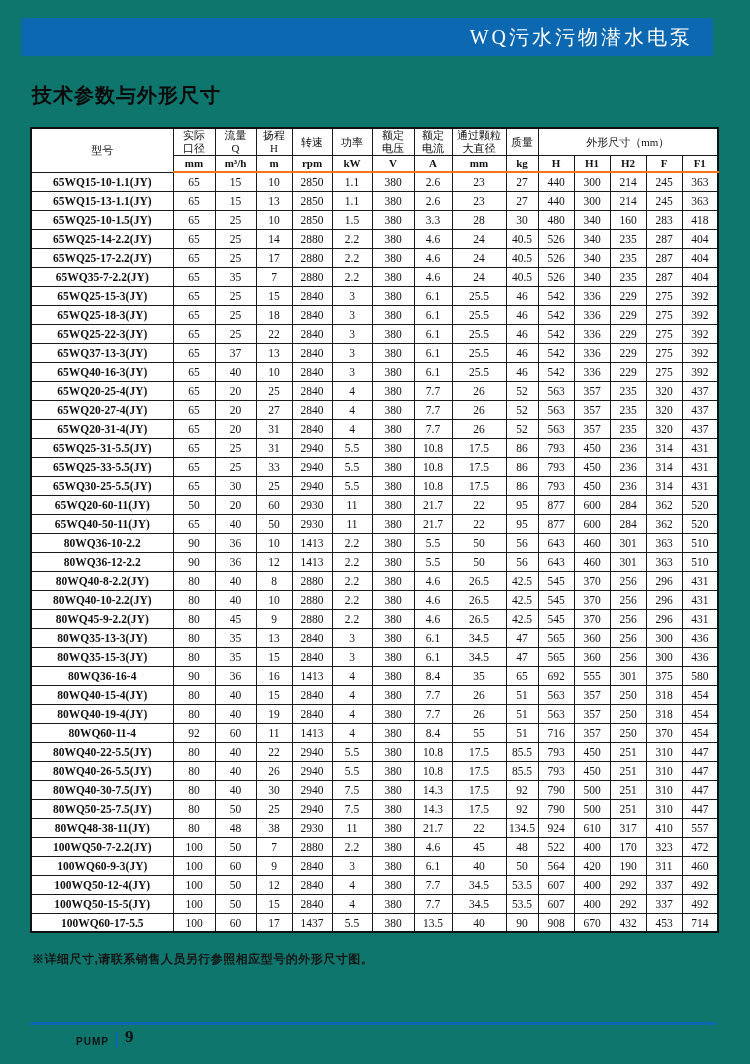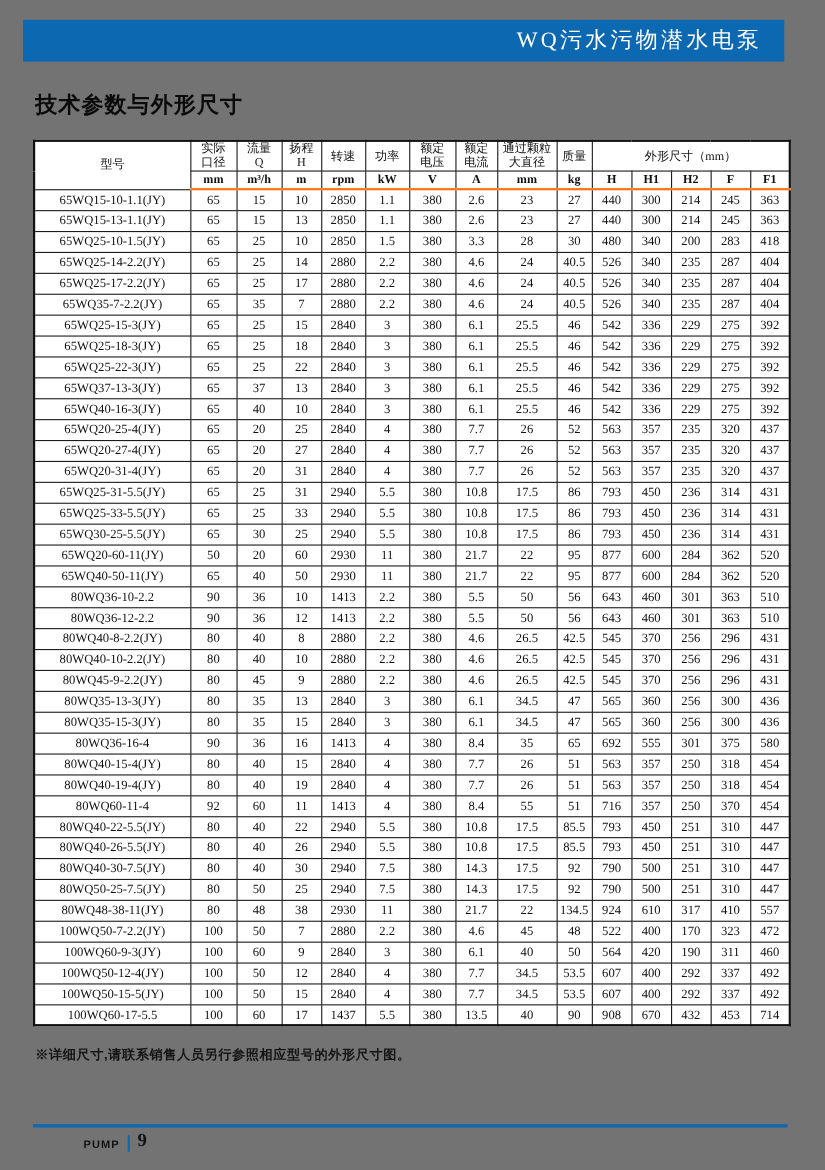--- a/index.html
+++ b/index.html
@@ -1,17 +1,17 @@
 <!DOCTYPE html>
 <html><head>
 <meta charset="utf-8">
 <style>
   html,body { margin:0; padding:0; background:#ffffff; }
   .page {
-    position:relative; width:750px; height:1064px; background:#737373;
+    position:relative; width:750px; height:1064px; background:#0f766e;
     font-family:"Liberation Serif", serif; color:#111; overflow:hidden;
   }
   .topbar {
     position:absolute; left:21px; top:18px; width:692px; height:38px;
     background:#0d68b2; color:#ffffff; text-align:right;
     font-size:20px; line-height:38px; letter-spacing:3px;
     padding-right:20px; box-sizing:border-box;
   }
   .title {
     position:absolute; left:32px; top:82px; margin:0;
@@ -31,21 +31,21 @@
     font-weight:normal; font-size:11px; line-height:1.2;
     white-space:pre-line;
   }
   .spec thead tr.h1 th { height:26px; }
   .spec thead tr.h2 th {
     height:15px; font-weight:bold; border-bottom:2px solid #f97316;
     white-space:nowrap;
   }
   .spec tbody tr { height:19px; }
   .spec tbody td { font-size:11.5px; white-space:nowrap; }
-  .spec tbody td.model { font-weight:400; }
+  .spec tbody td.model { font-weight:700; }
   .footnote {
     position:absolute; left:32px; top:951px; margin:0;
     font-family:"Liberation Sans", sans-serif;
     font-size:12px; font-weight:bold; color:#151515; letter-spacing:0.5px;
   }
   .footer-line {
     position:absolute; left:30px; top:1022px; width:686px; height:3px;
     background:#0d68b2;
   }
   .footer {
@@ -166,21 +166,21 @@
           <td>25</td>
           <td>10</td>
           <td>2850</td>
           <td>1.5</td>
           <td>380</td>
           <td>3.3</td>
           <td>28</td>
           <td>30</td>
           <td>480</td>
           <td>340</td>
-          <td>200</td>
+          <td>160</td>
           <td>283</td>
           <td>418</td>
         </tr>
         <tr>
           <td class="model">65WQ25-14-2.2(JY)</td>
           <td>65</td>
           <td>25</td>
           <td>14</td>
           <td>2880</td>
           <td>2.2</td>

